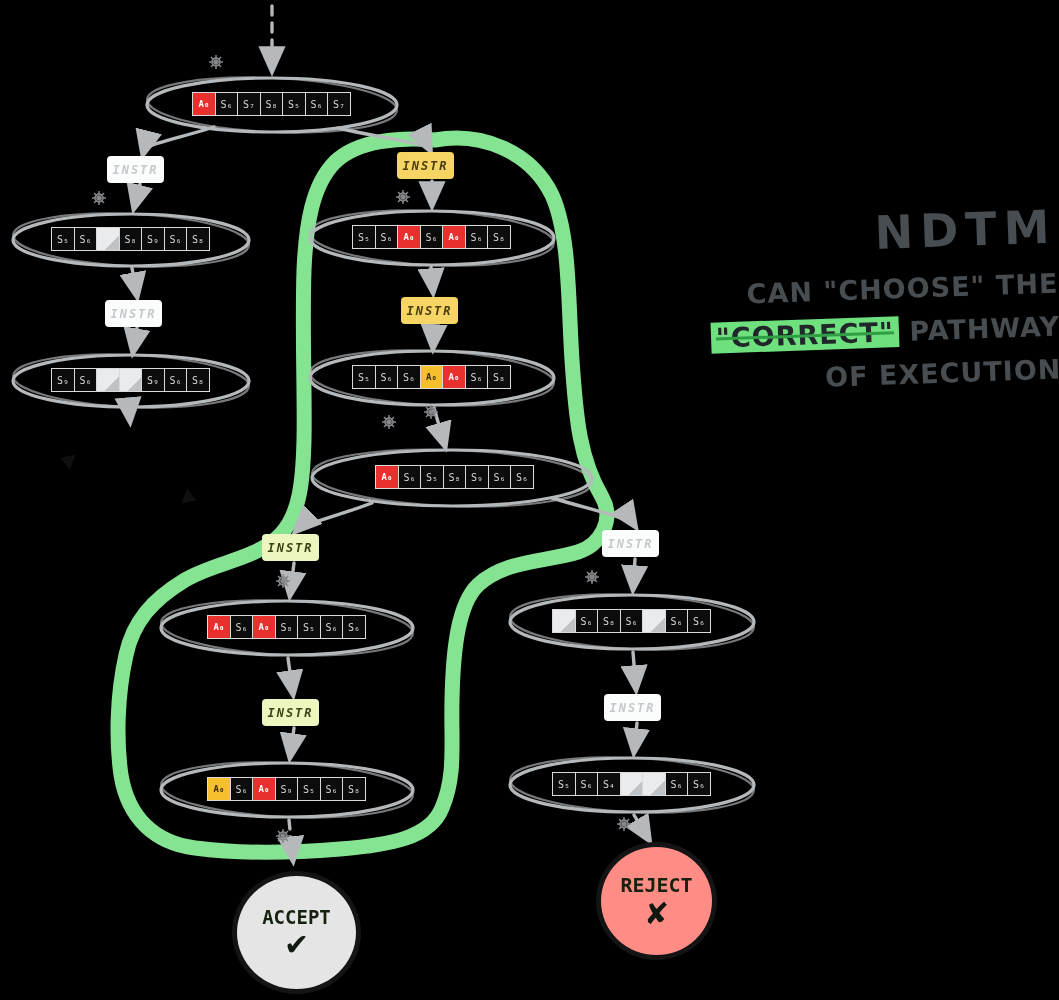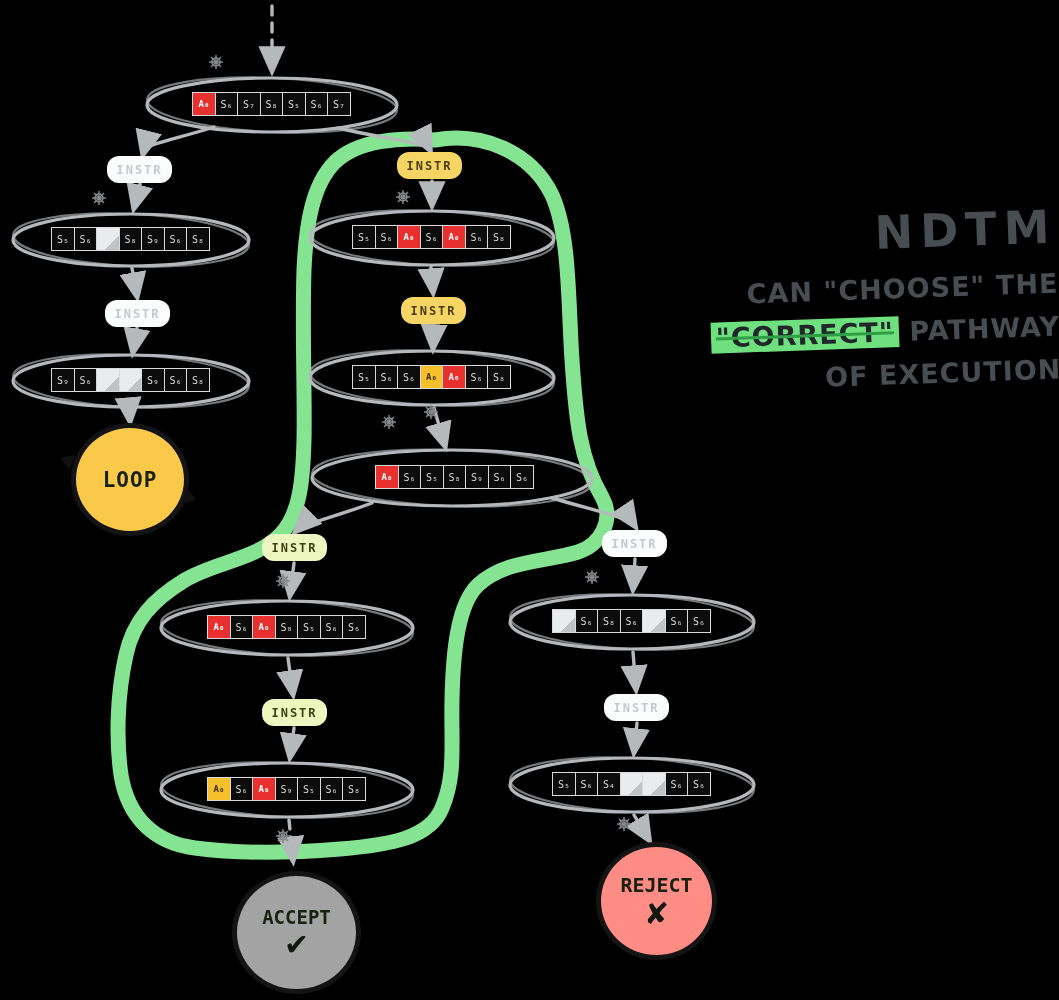--- a/index.html
+++ b/index.html
@@ -11,33 +11,33 @@
   .tape{position:absolute;display:flex;z-index:5;}
   .cell{width:24px;height:24px;box-sizing:border-box;border:1.5px solid #d8dadc;margin-left:-1.5px;
         background:#0c0c0c;color:#d6d8da;font-family:"DejaVu Sans Mono",monospace;font-size:10px;
         display:flex;align-items:center;justify-content:center;}
   .cell:first-child{margin-left:0;}
   .cell.red{background:#e8312e;color:#fff;font-weight:bold;font-size:9px;}
   .cell.yellow{background:#f5c02c;color:#3a2a05;font-weight:bold;font-size:9px;}
   .cell.blank{background:linear-gradient(135deg,#e9ebec 68%,#bfc3c5 68%);}
 
   
-  .instr{position:absolute;width:65px;height:27px;border-radius:12px;z-index:6;
+  .instr{position:absolute;width:57px;height:27px;border-radius:4px;z-index:6;
          display:flex;align-items:center;justify-content:center;
-         font-family:"DejaVu Sans Mono",monospace;font-size:12px;font-weight:bold;letter-spacing:2px;}
+         font-family:"DejaVu Sans Mono",monospace;font-size:12px;font-weight:bold;letter-spacing:2px;font-style:italic;}
   .instr.white{background:#fbfcfc;color:#c3c9cc;}
   .instr.gold{background:#f6d565;color:#4a3b08;}
   .instr.pale{background:#eef6c0;color:#3c4215;}
 
   
   .terminal{position:absolute;border-radius:50%;border:5px solid #141414;box-sizing:border-box;z-index:7;
             display:flex;flex-direction:column;align-items:center;justify-content:center;
             font-family:"DejaVu Sans Mono",monospace;font-weight:bold;color:#17210f;}
   #loop{left:71px;top:423px;width:118px;height:113px;background:#fbc94a;font-size:21px;letter-spacing:1px;}
-  #accept{left:232px;top:871px;width:129px;height:123px;background:#a3a3a3;font-size:19px;}
+  #accept{left:232px;top:871px;width:129px;height:123px;background:#e5e5e5;font-size:19px;}
   #reject{left:596px;top:842px;width:121px;height:118px;background:#ff8d85;font-size:20px;}
   .mark{font-size:30px;line-height:1;margin-top:2px;color:#101810;font-family:"DejaVu Sans",sans-serif;}
 
   .tri{position:absolute;width:0;height:0;border-style:solid;z-index:8;}
   .tri-l{left:60px;top:452px;border-width:8px 13px 8px 0;border-color:transparent #101010 transparent transparent;transform:rotate(20deg);}
   .tri-r{left:184px;top:490px;border-width:8px 0 8px 13px;border-color:transparent transparent transparent #101010;transform:rotate(20deg);}
 
   
   .note{position:absolute;left:688px;top:206px;width:371px;transform:rotate(-2deg);
         color:#474d50;font-weight:bold;z-index:6;}
@@ -265,23 +265,20 @@
 
   <div class="instr white" style="left:107px;top:156px">INSTR</div>
   <div class="instr white" style="left:105px;top:300px">INSTR</div>
   <div class="instr gold" style="left:397px;top:152px">INSTR</div>
   <div class="instr gold" style="left:401px;top:297px">INSTR</div>
   <div class="instr pale" style="left:262px;top:534px">INSTR</div>
   <div class="instr pale" style="left:262px;top:699px">INSTR</div>
   <div class="instr white" style="left:602px;top:530px">INSTR</div>
   <div class="instr white" style="left:604px;top:694px">INSTR</div>
 
-  <div class="terminal" id="loop">
-    <span>LOOP</span>
-  </div>
   <div class="tri tri-l"></div>
   <div class="tri tri-r"></div>
 
   <div class="terminal" id="accept">
     <span>ACCEPT</span>
     <span class="mark">✔</span>
   </div>
 
   <div class="terminal" id="reject">
     <span>REJECT</span>

